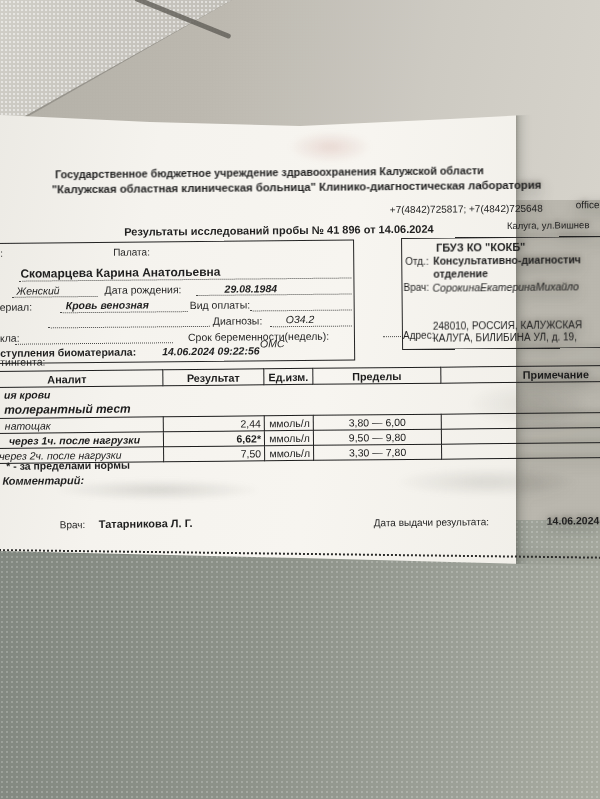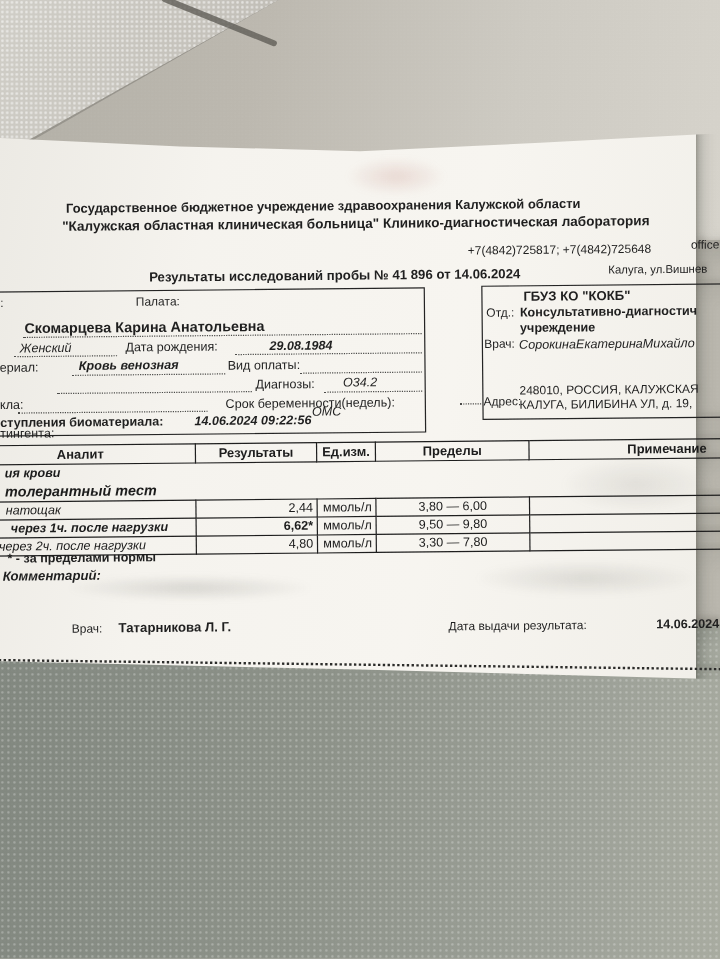--- a/index.html
+++ b/index.html
@@ -19,21 +19,21 @@
     background:#97948c;clip-path:polygon(0 0,245px 0,0 140px);}
   .mat-streak{position:absolute;left:136px;top:-4px;width:103px;height:5px;
     background:#5f5d56;transform:rotate(22deg);transform-origin:left top;border-radius:3px;opacity:.8;}
   .desk-bottom{position:absolute;left:0;top:520px;width:600px;height:279px;
     background:
       radial-gradient(circle at 2px 2px, rgba(255,255,255,.25) 0.5px, transparent 1.5px),
       linear-gradient(100deg,#81877f 0%,#8d9289 45%,#9da198 80%,#a8aba0 100%);
     background-size:5px 5px,100% 100%;}
 
   
-  .paper{position:absolute;left:0;top:0;width:580px;height:799px;
+  .paper{position:absolute;left:0;top:0;width:516px;height:799px;
     background:linear-gradient(100deg,#ebe9e3 0%,#f5f3ee 28%,#f7f5f0 60%,#f0eee8 100%);
     clip-path:polygon(0 115px,150px 122px,300px 126px,450px 119px,600px 111px,
                       600px 566px,300px 558px,0 551px);
     filter:drop-shadow(0 -2px 2px rgba(80,76,66,.4)) drop-shadow(0 5px 7px rgba(35,40,33,.45));}
 
   .content{position:absolute;left:0;top:0;width:600px;height:799px;
     transform:rotate(-0.55deg);transform-origin:300px 340px;}
 
   .t{position:absolute;white-space:pre;}
   .b{font-weight:bold;} .i{font-style:italic;}
@@ -138,40 +138,40 @@
       <div class="t" style="left:188px;top:330px;font-size:10.5px;">Срок беременности(недель):</div>
       <div class="dots" style="left:15px;top:340px;width:158px;"></div>
 
       <div class="t b" style="left:0px;top:344px;font-size:10.5px;">ступления биоматериала:</div>
       <div class="t b i" style="left:162px;top:344px;font-size:10.5px;">14.06.2024 09:22:56</div>
 
       <div class="box org-box"></div>
       <div class="t b" style="left:437px;top:243px;font-size:11px;">ГБУЗ КО "КОКБ"</div>
       <div class="t" style="left:406px;top:257px;font-size:10px;">Отд.:</div>
       <div class="t b" style="left:434px;top:256px;font-size:10.5px;">Консультативно-диагностич</div>
-      <div class="t b" style="left:434px;top:269px;font-size:10.5px;">учреждение</div>
+      <div class="t b" style="left:434px;top:269px;font-size:10.5px;">отделение</div>
       <div class="t" style="left:404px;top:283px;font-size:10px;">Врач:</div>
       <div class="t i" style="left:433px;top:283px;font-size:10.5px;">СорокинаЕкатеринаМихайло</div>
       <div class="dots" style="left:383px;top:336px;width:18px;"></div>
       <div class="t" style="left:403px;top:331px;font-size:10px;">Адрес:</div>
       <div class="t" style="left:433px;top:322px;font-size:10px;">248010, РОССИЯ, КАЛУЖСКАЯ</div>
       <div class="t" style="left:433px;top:334px;font-size:10px;">КАЛУГА, БИЛИБИНА УЛ, д. 19, </div>
 
       <table class="results">
         <colgroup>
           <col style="width:192px">
             <col style="width:101px">
             <col style="width:49px">
           <col style="width:128px">
             <col style="width:230px">
         </colgroup>
         <thead>
           <tr>
             <th>Аналит</th>
-            <th>Результаты</th>
+            <th>Результат</th>
             <th>Ед.изм.</th>
             <th>Пределы</th>
             <th>Примечание</th>
           </tr>
         </thead>
         <tbody>
           <tr class="group g1">
             <td colspan="5">ия крови</td>
           </tr>
           <tr class="group g2">
@@ -186,21 +186,21 @@
           </tr>
           <tr class="r2">
             <td class="an">через 1ч. после нагрузки</td>
             <td class="res">6,62*</td>
             <td class="unit">ммоль/л</td>
             <td class="rng">9,50 — 9,80</td>
             <td class="note"></td>
           </tr>
           <tr class="r3">
             <td class="an">через 2ч. после нагрузки</td>
-            <td class="res">4,80</td>
+            <td class="res">7,50</td>
             <td class="unit">ммоль/л</td>
             <td class="rng">3,30 — 7,80</td>
             <td class="note"></td>
           </tr>
         </tbody>
       </table>
 
       <div class="t b" style="left:5px;top:457px;font-size:10.5px;">* - за пределами нормы</div>
       <div class="t b i" style="left:1px;top:472px;font-size:11px;">Комментарий:</div>
 

